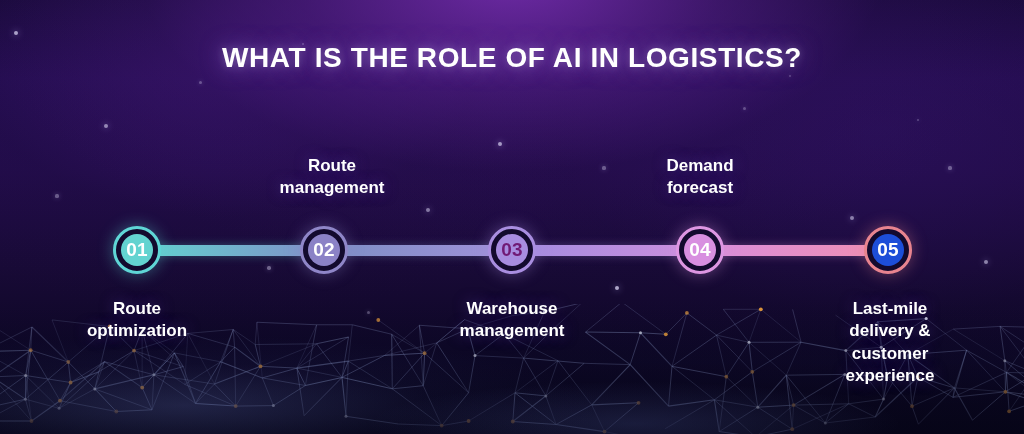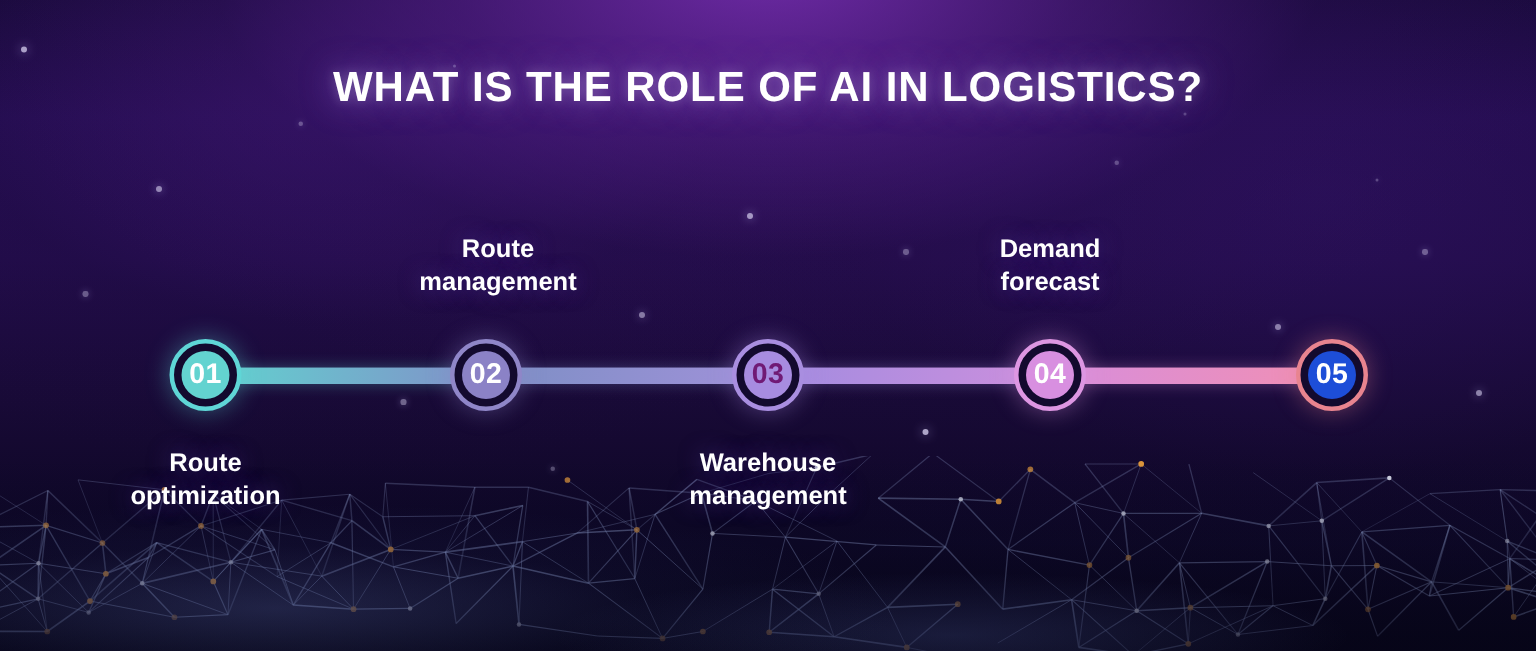--- a/index.html
+++ b/index.html
@@ -556,15 +556,17 @@
       <div class="caption below" style="left: 512px; top: 298px;">Warehouse
 management</div>
       <div class="node" style="left: 676px; border-color: rgb(221, 150, 226); box-shadow: rgba(221, 150, 226, 0.4) 0px 0px 16px;">
         <div class="inner" style="background: rgb(216, 143, 224); color: rgb(255, 255, 255);">04</div>
       </div>
       <div class="caption above" style="left: 700px; top: 200px;">Demand
 forecast</div>
       <div class="node" style="left: 864px; border-color: rgb(232, 132, 143); box-shadow: rgba(232, 132, 143, 0.4) 0px 0px 16px;">
         <div class="inner" style="background: #1d4ed8; color: rgb(255, 255, 255);">05</div>
       </div>
+      <div class="caption below" style="left: 890px; top: 298px;">Last-mile delivery &amp;
+customer experience</div>
     </div>
 
 </div>
 
 </body></html>

